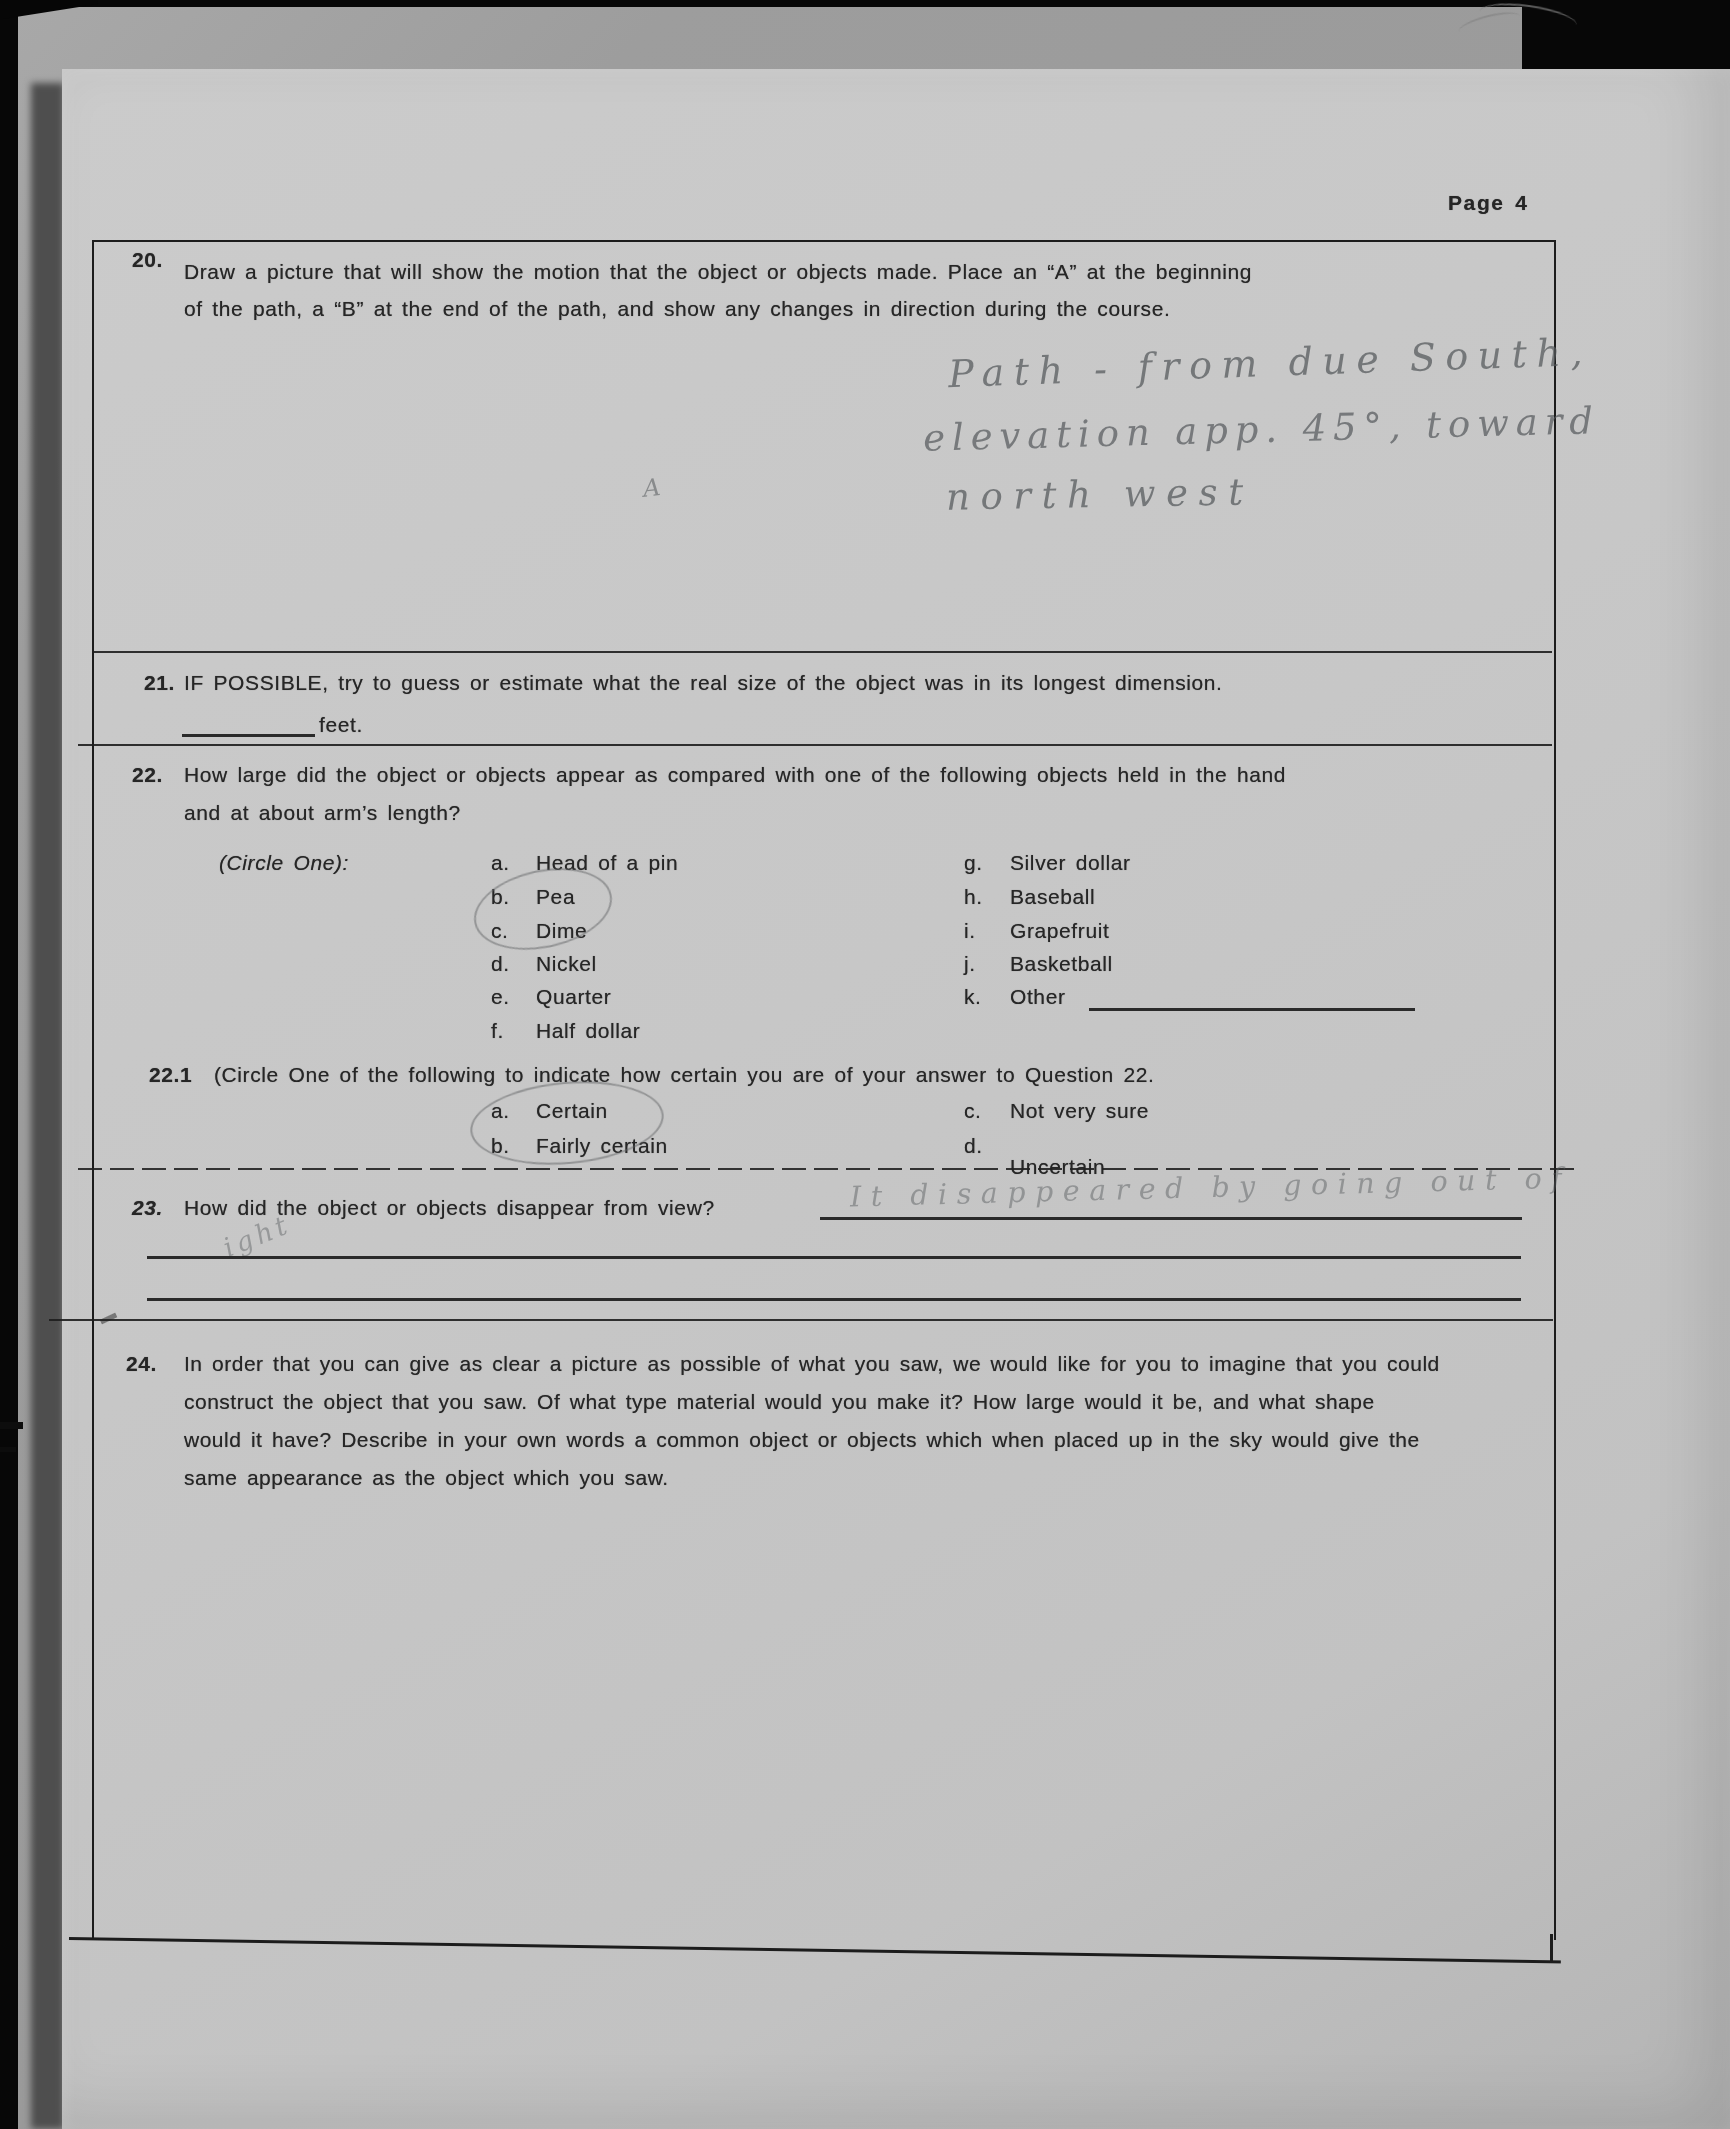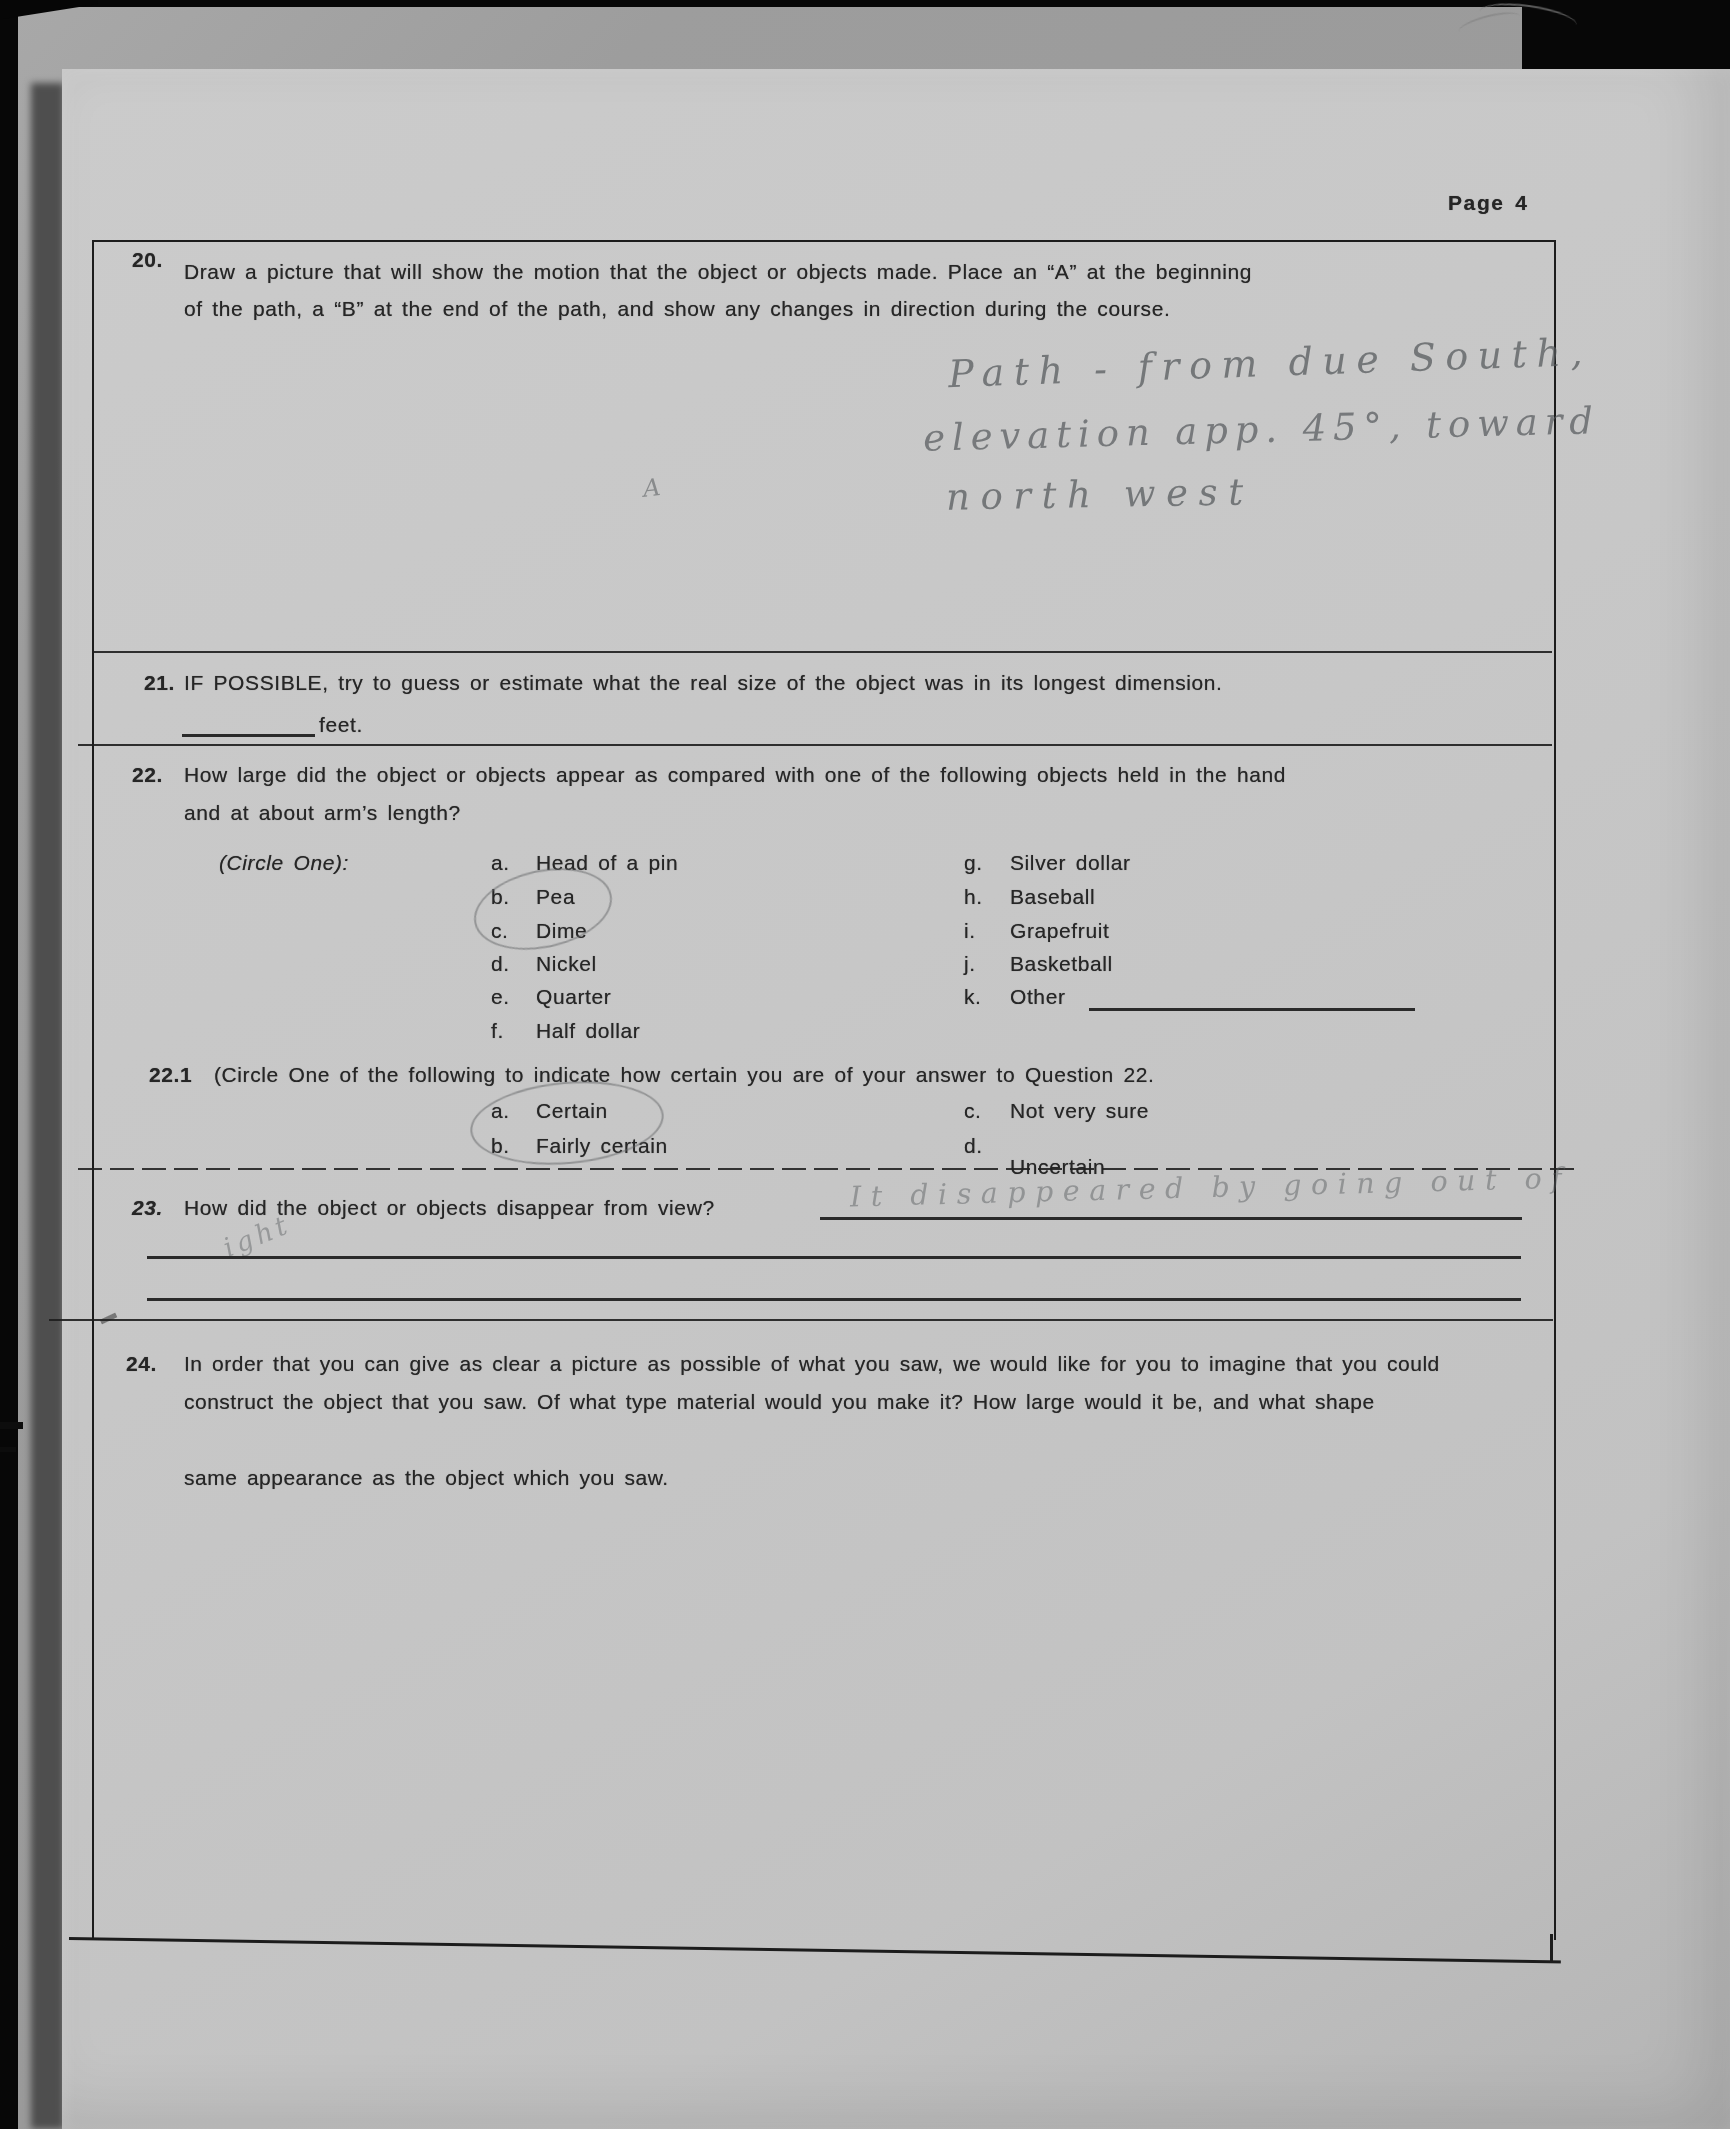--- a/index.html
+++ b/index.html
@@ -136,20 +136,21 @@
   <div class="rule" style="left:147px;top:1256px;width:1374px;"></div>
   <div class="rule" style="left:147px;top:1298px;width:1374px;"></div>
 
   <div class="pencil-speck" style="left:100px;top:1316px;width:17px;height:4.8px;transform:rotate(-25deg);"></div>
 
   <div class="divider" style="left:49px;top:1319px;width:1504px;"></div>
 
   <div class="print num" style="left:126px;top:1352px;">24.</div>
   <div class="print" style="left:184px;top:1352px;letter-spacing:0.5px;">In order that you can give as clear a picture as possible of what you saw, we would like for you to imagine that you could</div>
   <div class="print" style="left:184px;top:1390px;letter-spacing:0.5px;">construct the object that you saw.  Of what type material would you make it?  How large would it be, and what shape</div>
+  <div class="print" style="left:184px;top:1428px;letter-spacing:0.5px;">would it have?  Describe in your own words a common object or objects which when placed up in the sky would give the</div>
   <div class="print" style="left:184px;top:1466px;letter-spacing:0.5px;">same appearance as the object which you saw.</div>
 
   <div class="crease" style="left:1479px;top:5.3px;width:98px;height:25px;transform:rotate(8deg);"></div>
   <div class="crease" style="left:1458px;top:15px;width:63px;height:16px;transform:rotate(-14deg);opacity:.45;"></div>
   <div class="edge-tick" style="left:0;top:1422px;width:23px;height:7.4px;"></div>
   <div class="edge-tick" style="left:0;top:1447px;width:16px;height:5.3px;opacity:.85;"></div>
 </div>
 
 
 </body></html>

